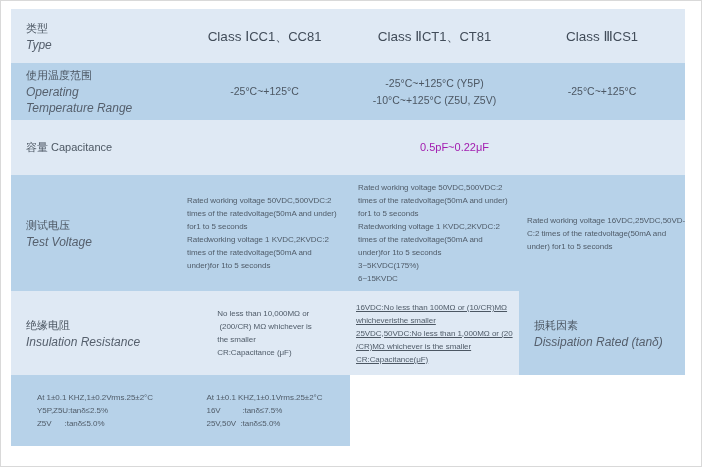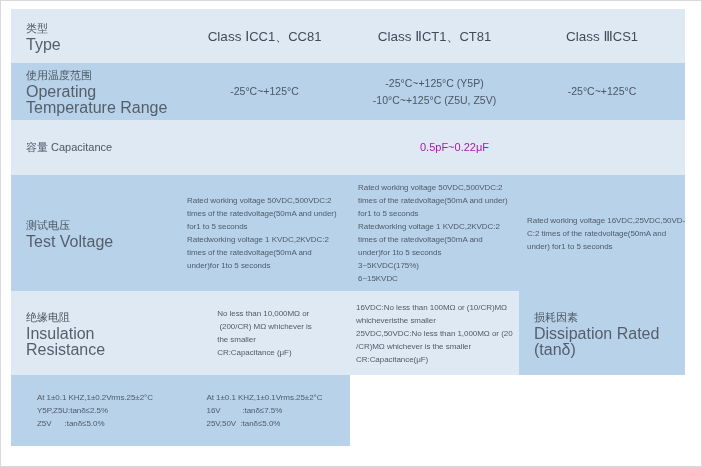--- a/index.html
+++ b/index.html
@@ -28,21 +28,21 @@
   .dark  { background: #b7d2e9; }
 
   
   .label-cell {
     flex-direction: column;
     justify-content: center;
     padding-left: 15px;
     padding-right: 6px;
   }
   .label-zh { font-size: 11px; line-height: 17px; color: #4c5763; }
-  .label-en { font-size: 16px; line-height: 16px; color: #555f6c; white-space: pre-line; }
+  .label-en { font-size: 12px; line-height: 16px; color: #555f6c; white-space: pre-line; font-style: italic; }
 
   
   .head-cell {
     flex-direction: row;
     justify-content: center;
     align-items: center;
     text-align: center;
   }
   .head-name   { font-size: 13.5px; line-height: 17px; color: #414c59; }
   .head-models { font-size: 13px;   line-height: 17px; color: #414c59; }
@@ -70,21 +70,21 @@
     justify-content: center;
   }
   .small-txt {
     font-size: 8px;
     line-height: 13px;
     white-space: pre;
     text-align: left;
     color: #505c69;
     letter-spacing: -0.05px;
   }
-  .pad6 { padding-left: 6px; }
+  .pad6 { padding-left: 6px; text-decoration: underline; }
 </style>
 </head>
 <body>
 
 <div class="page">
   <div class="spec-table">
 
     <div class="cell light label-cell">
       <div class="label-zh">类型</div>
       <div class="label-en">Type</div>

